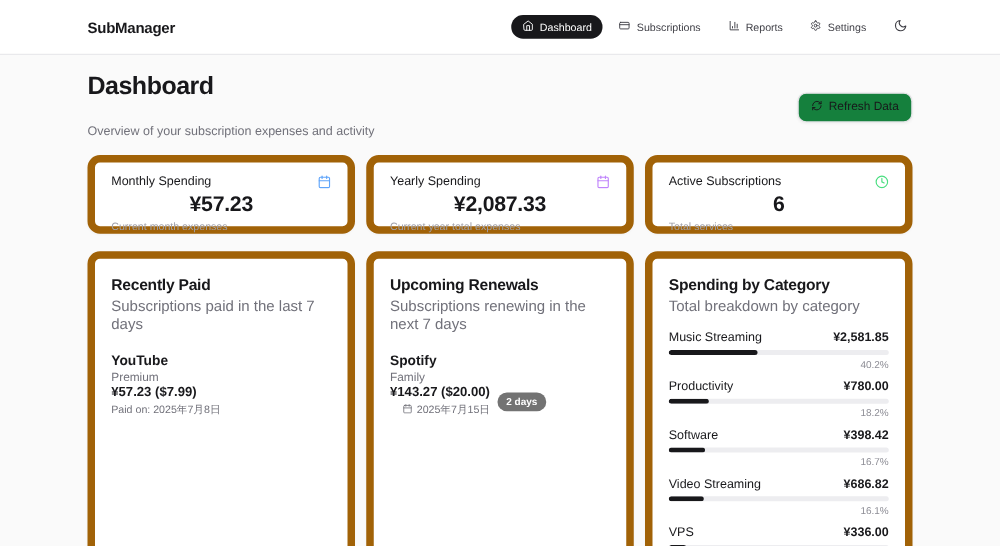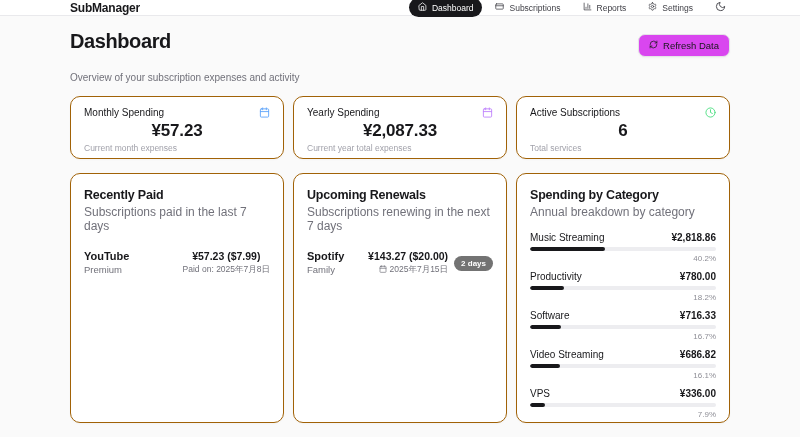--- a/index.html
+++ b/index.html
@@ -5,21 +5,21 @@
   * { margin: 0; padding: 0; box-sizing: border-box; }
   html, body { width: 800px; height: 437px; overflow: hidden; }
   body {
     font-family: "Liberation Sans", "DejaVu Sans", sans-serif;
     background: #fafafa;
     color: #18181b;
     -webkit-font-smoothing: antialiased;
   }
   
   .topbar {
-    height: 16px;
+    height: 44px;
     background: #ffffff;
     border-bottom: 1px solid #e9e9ec;
     display: flex;
     align-items: center;
   }
   .container { width: 660px; margin: 0 auto; }
   .topbar-inner {
     width: 660px; margin: 0 auto;
     display: flex; align-items: center; justify-content: space-between;
   }
@@ -41,29 +41,29 @@
   .icon-btn svg { width: 11px; height: 11px; }
   
   .page-head {
     margin-top: 14px;
     display: flex; justify-content: space-between; align-items: flex-start;
   }
   .page-title { font-size: 20px; font-weight: 700; letter-spacing: -0.4px; }
   .page-subtitle { font-size: 10px; color: #71717a; margin-top: 19px; }
   .refresh-btn {
     display: inline-flex; gap: 5px;
-    background: #d946ef; border: 1px solid #e4e4e7; border-radius: 7px;
+    background: #15803d; border: 1px solid #e4e4e7; border-radius: 7px;
     padding: 5px 10px; font-family: inherit; font-size: 9.5px; color: #18181b;
-    cursor: pointer; margin-top: 4px;
+    cursor: pointer; margin-top: 16px;
     box-shadow: 0 1px 2px rgba(0,0,0,0.04);
   }
   .refresh-btn svg { width: 9px; height: 9px; }
   
   .card {
-    background: #ffffff; border: 1px solid #a16207; border-radius: 10px;
+    background: #ffffff; border: 6px solid #a16207; border-radius: 10px;
     box-shadow: 0 1px 2px rgba(0,0,0,0.03);
   }
   .stats-grid {
     margin-top: 13px;
     display: grid; grid-template-columns: repeat(3, 1fr); gap: 9px;
   }
   .stat-card { padding: 10px 13px 11px; height: 63px; }
   .stat-top { display: flex; justify-content: space-between; align-items: center; }
   .stat-label { font-size: 10px; font-weight: 500; color: #18181b; }
   .stat-icon svg { width: 11px; height: 11px; display: block; }
@@ -75,25 +75,25 @@
   
   .panels-grid {
     margin-top: 14px;
     display: grid; grid-template-columns: repeat(3, 1fr); gap: 9px;
   }
   .panel { padding: 14px 13px; height: 250px; overflow: hidden; }
   .panel-title { font-size: 12.5px; font-weight: 700; letter-spacing: -0.2px; }
   .panel-subtitle { font-size: 12px; color: #71717a; margin-top: 3px; }
   .sub-row {
     margin-top: 17px;
-    display: flex; justify-content: space-between; align-items: flex-start;
+    display: flex; justify-content: space-between; align-items: flex-start; flex-direction: column;
   }
   .sub-name { font-size: 11px; font-weight: 600; }
   .sub-plan { font-size: 9.5px; color: #71717a; margin-top: 2px; }
-  .sub-right { text-align: center; }
+  .sub-right { text-align: left; }
   .sub-amount { font-size: 10.5px; font-weight: 600; }
   .sub-meta { font-size: 8.5px; color: #71717a; margin-top: 2px;
     display: flex; align-items: center; gap: 3px; justify-content: flex-end; }
   .sub-meta svg { width: 8px; height: 8px; }
   .renewal-right { display: flex; align-items: center; gap: 6px; }
   .badge {
     background: #737373; color: #ffffff; font-size: 8px; font-weight: 600;
     padding: 3px 7px; border-radius: 999px; white-space: nowrap; cursor: default;
   }
   
@@ -274,27 +274,27 @@
                 <span>2025年7月15日</span>
               </div>
             </div>
             <span class="badge">2 days</span>
           </div>
         </div>
       </div>
 
       <div class="card panel">
         <div class="panel-title">Spending by Category</div>
-        <div class="panel-subtitle">Annual breakdown by category</div>
+        <div class="panel-subtitle">Total breakdown by category</div>
         <div class="cat-list">
 
           <div class="cat-row">
             <div class="cat-line">
               <span class="cat-name">Music Streaming</span>
-              <span class="cat-amount">¥2,818.86</span>
+              <span class="cat-amount">¥2,581.85</span>
             </div>
             <div class="bar">
                 <div class="bar-fill" style="width: 40.2%;"></div>
               </div>
             <div class="cat-pct">40.2%</div>
           </div>
 
           <div class="cat-row">
             <div class="cat-line">
               <span class="cat-name">Productivity</span>
@@ -302,21 +302,21 @@
             </div>
             <div class="bar">
                 <div class="bar-fill" style="width: 18.2%;"></div>
               </div>
             <div class="cat-pct">18.2%</div>
           </div>
 
           <div class="cat-row">
             <div class="cat-line">
               <span class="cat-name">Software</span>
-              <span class="cat-amount">¥716.33</span>
+              <span class="cat-amount">¥398.42</span>
             </div>
             <div class="bar">
                 <div class="bar-fill" style="width: 16.7%;"></div>
               </div>
             <div class="cat-pct">16.7%</div>
           </div>
 
           <div class="cat-row">
             <div class="cat-line">
               <span class="cat-name">Video Streaming</span>

